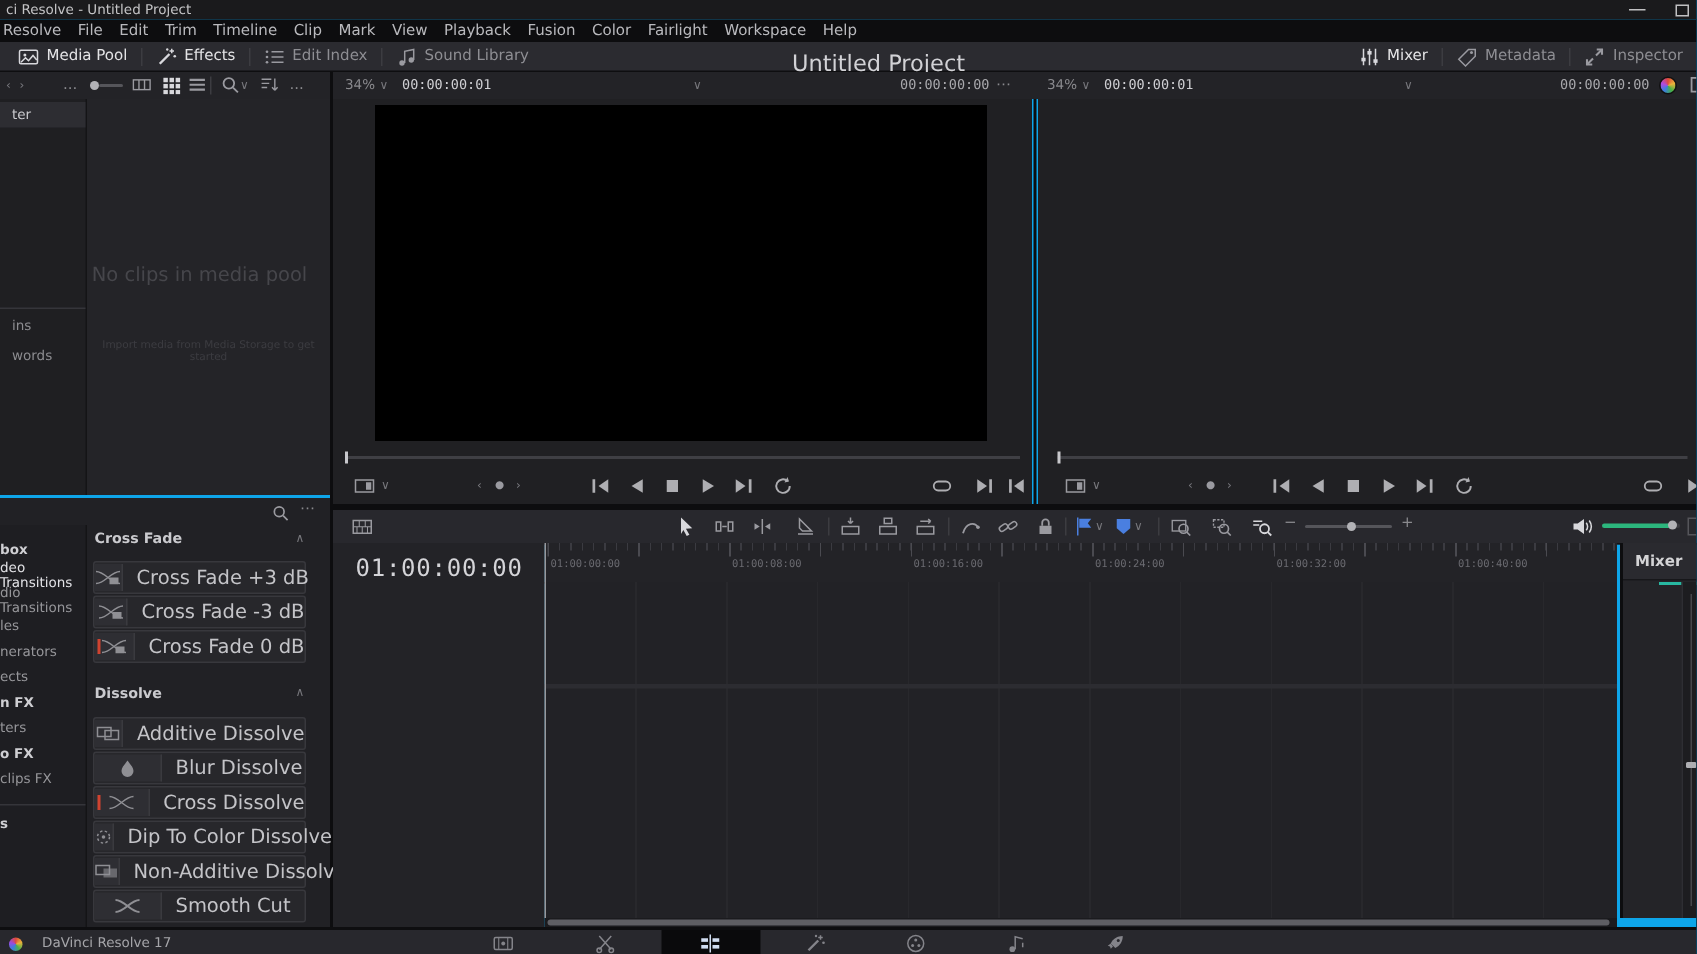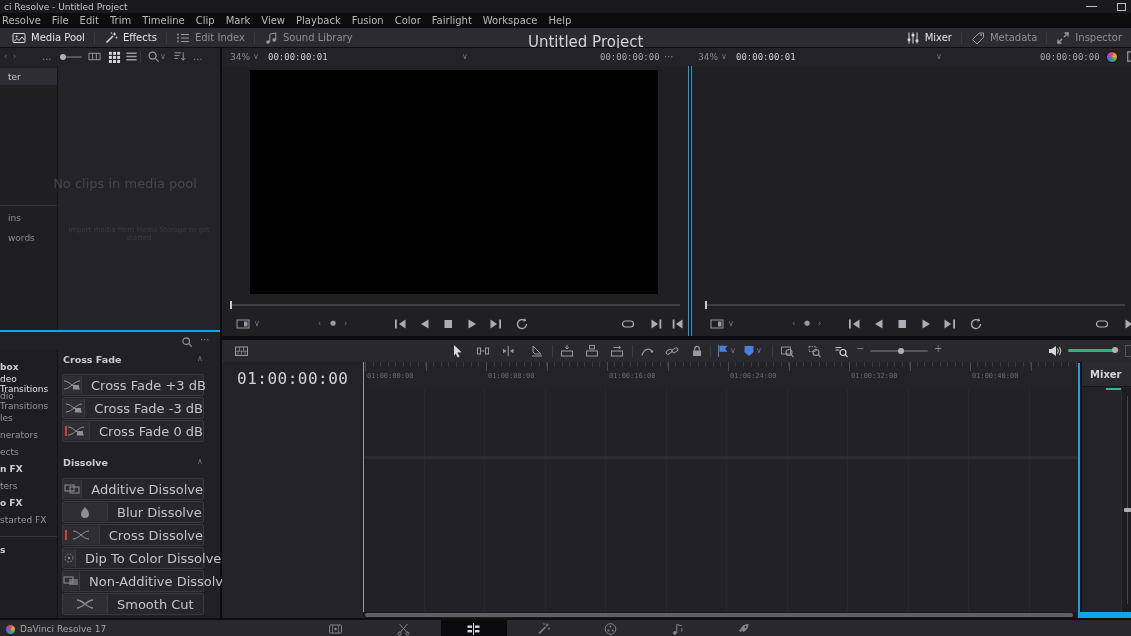--- a/index.html
+++ b/index.html
@@ -445,21 +445,21 @@
       </span>
   </div>
 
   <div class="abs mediapool">
     <div class="mp-side">
       <div class="mp-row sel" style="margin-top:2px">ter</div>
       <div class="abs" style="left:0;top:139px;width:57px;height:1px;background:#35353a"></div>
       <div class="abs mp-row" style="top:143px;width:57px">ins</div>
       <div class="abs mp-row" style="top:163px;width:57px">words</div>
     </div>
-    <div class="abs empty-title" style="left:44px;top:110px;width:162px;text-align:center">No clips in media pool</div>
+    <div class="abs empty-title" style="left:52px;top:110px;width:162px;text-align:center">No clips in media pool</div>
     <div class="abs empty-hint" style="left:58px;top:160px;width:162px;text-align:center">Import media from Media Storage to get started</div>
   </div>
 
   <div class="abs seamv" style="left:220px;top:48px;width:2px;height:572px"></div>
 
   <div class="abs viewer" style="left:222px;top:66px;width:466px;height:270px">
     <div class="abs videorect" style="left:28px;top:4px;width:408px;height:224px"></div>
     <div class="abs scrubline" style="left:8px;top:238px;width:450px"></div>
     <div class="abs playmark" style="left:8px;top:235px"></div>
     <div class="transport">
@@ -591,21 +591,21 @@
     <div class="fx-side">
       <div class="fx-cat hdr" style="margin-top:8px">box</div>
       <div class="fx-cat sel">deo Transitions</div>
       <div class="fx-cat">dio Transitions</div>
       <div class="fx-cat">les</div>
       <div class="fx-cat">nerators</div>
       <div class="fx-cat">ects</div>
       <div class="fx-cat hdr">n FX</div>
       <div class="fx-cat">ters</div>
       <div class="fx-cat hdr">o FX</div>
-      <div class="fx-cat">started FX</div>
+      <div class="fx-cat">clips FX</div>
       <div style="height:1px;background:#35353a;margin:8px 0 4px 0"></div>
       <div class="fx-cat hdr">s</div>
     </div>
 
     <div class="abs fx-sec" style="left:63px;top:22px">Cross Fade</div>
     <span class="abs chev" style="left:197px;top:22px">∧</span>
 
     <div class="fx-item" style="top:42px">
       <div class="fx-icobox">
           <svg width="18" height="12" viewBox="0 0 18 12">
@@ -819,21 +819,21 @@
     </div>
   </div>
 
   <div class="abs scrollbar">
     <div class="thumb"></div>
   </div>
   <div class="abs" style="left:222px;top:612px;width:141px;height:6px;background:#232327"></div>
 
   <div class="abs statusbar">
     <div class="pgblock"></div>
-    <div class="abs row" style="left:6px;top:4px;gap:5px">
+    <div class="abs row" style="left:6px;top:4px;gap:13px">
       <div class="logodot"></div>
       <span style="font-size:9px;color:#a6a6aa">DaVinci Resolve 17</span>
     </div>
     <span class="pg" style="left:327px">
         <svg width="15" height="14">
           <use href="#i-pg-media"></use>
         </svg>
       </span>
     <span class="pg" style="left:395px">
         <svg width="15" height="14">

